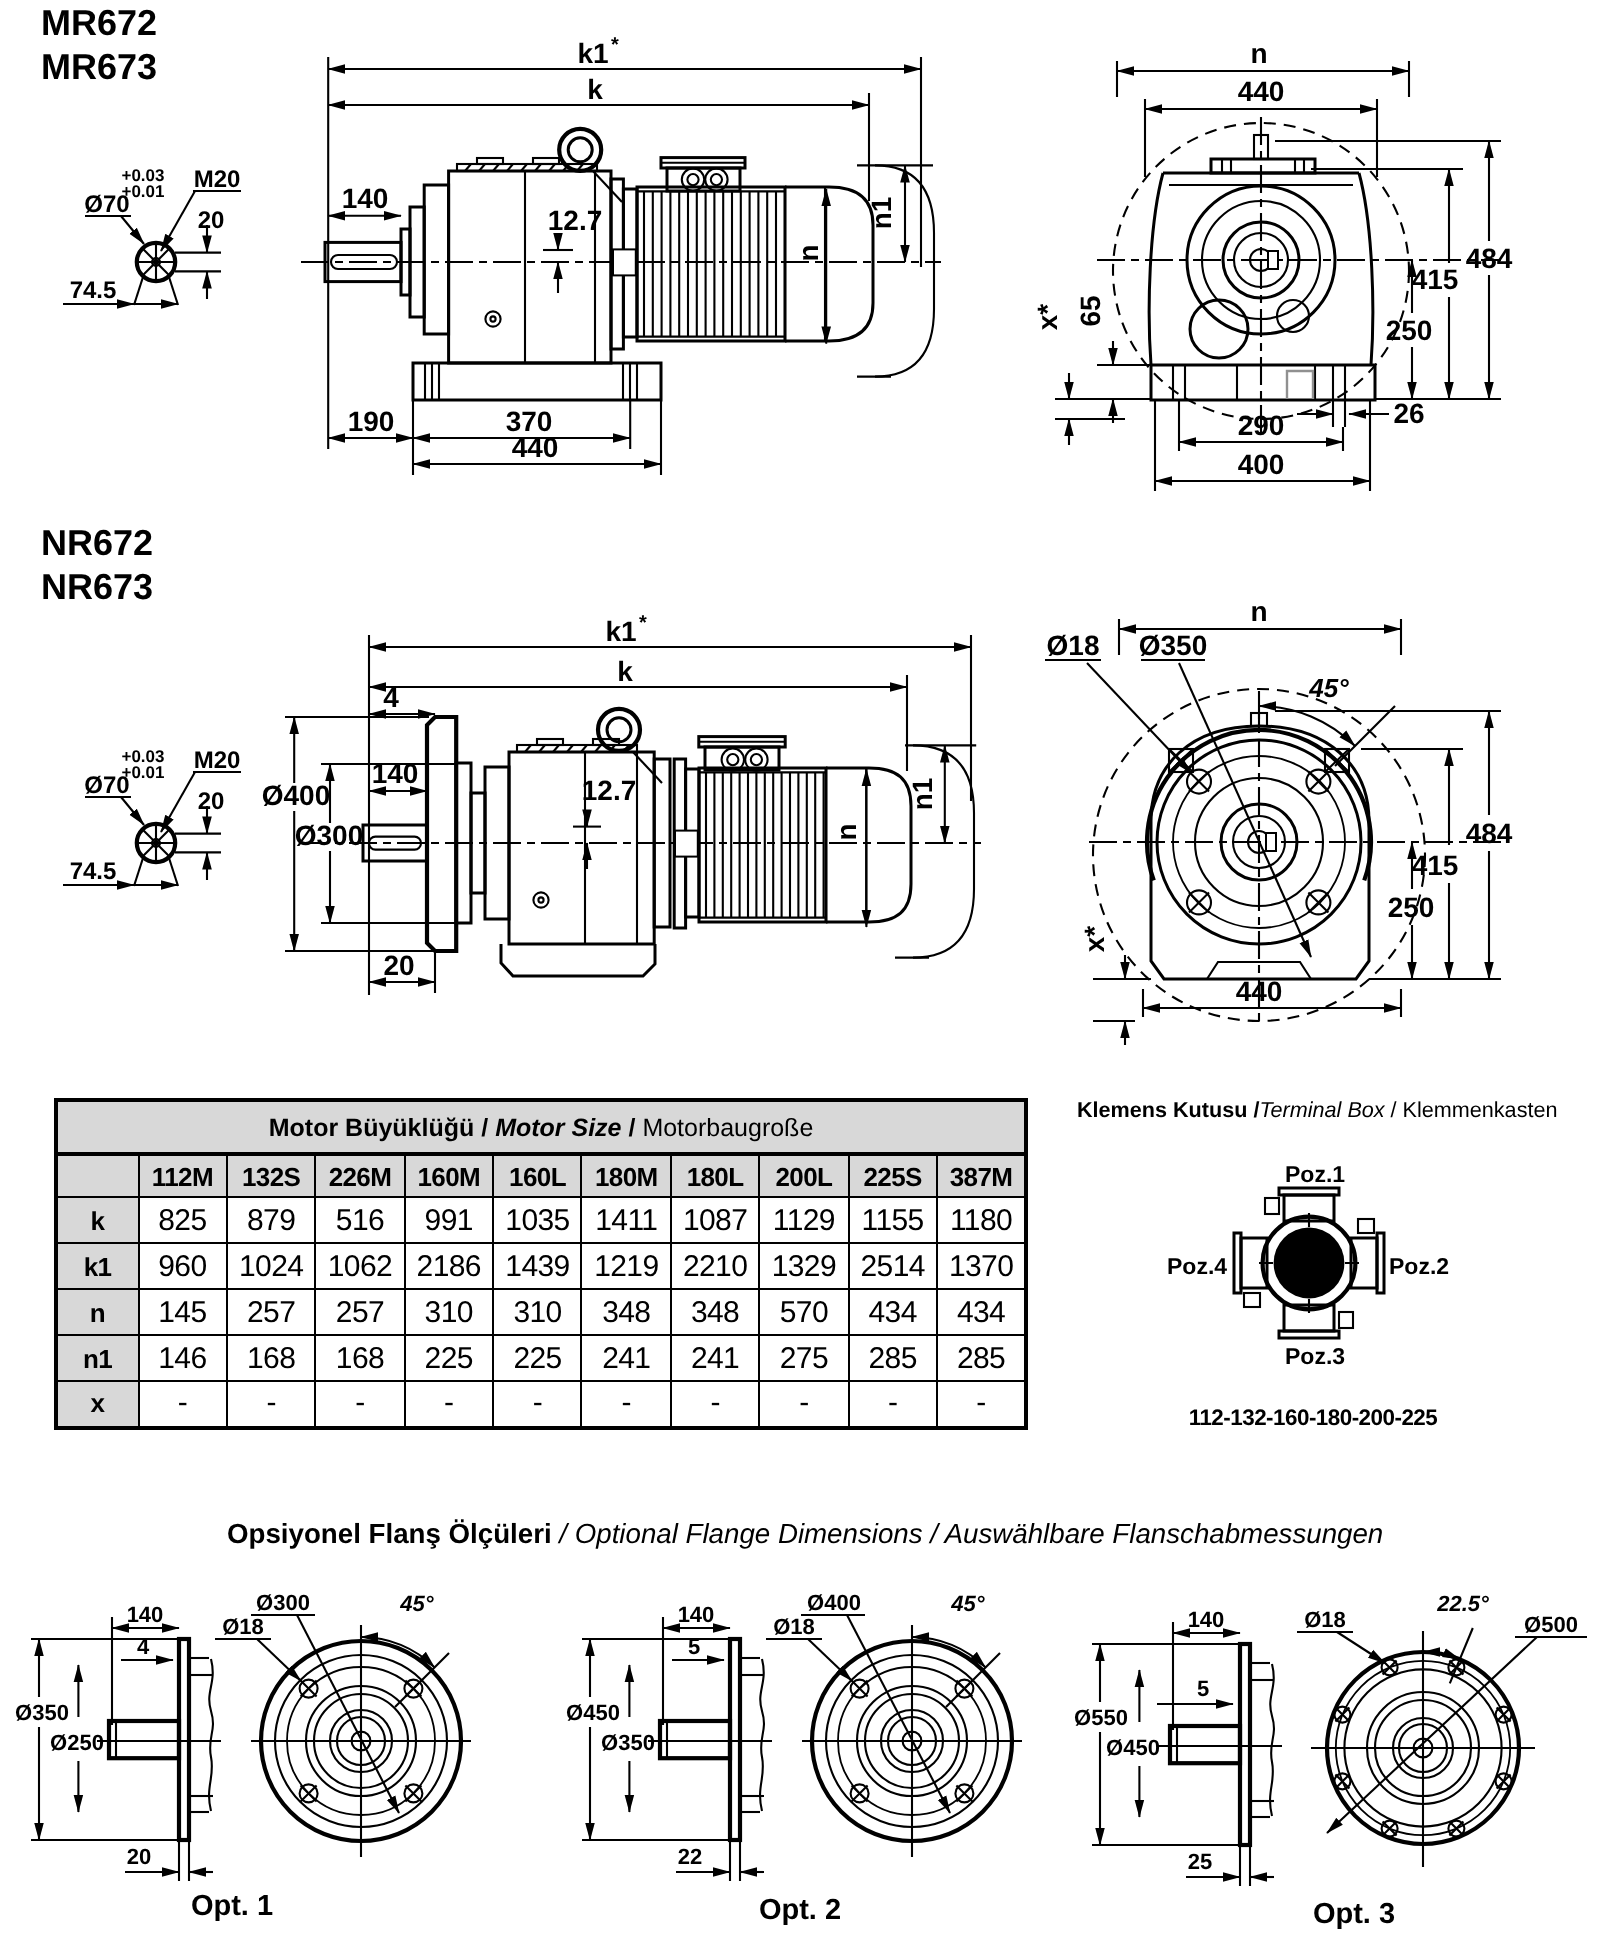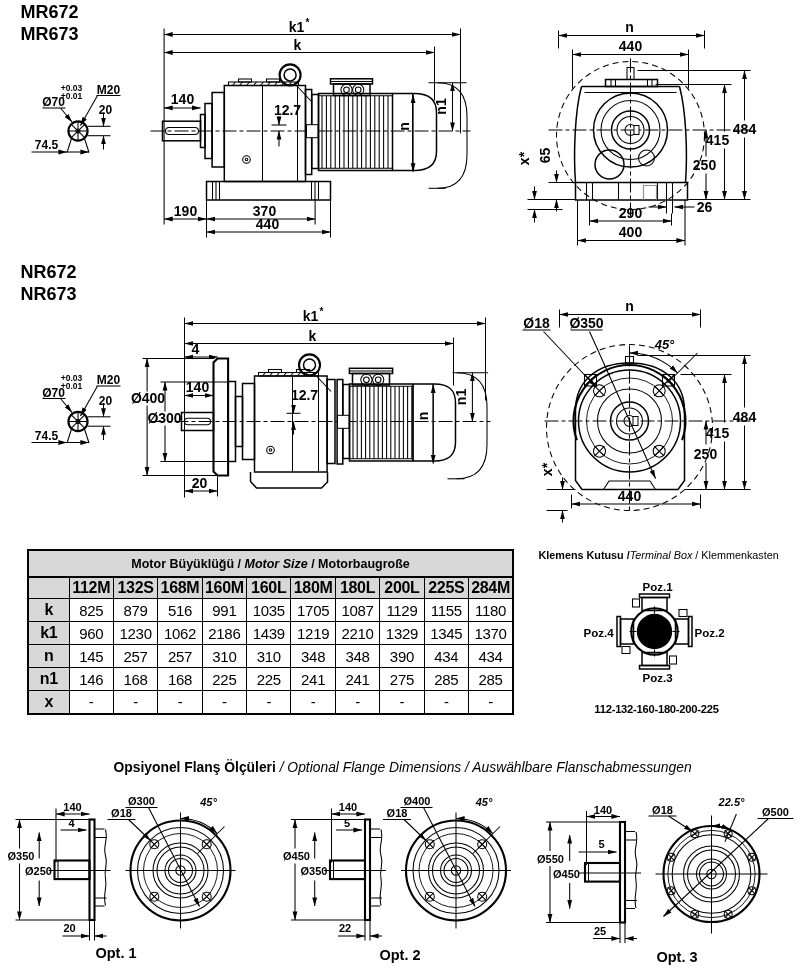--- a/index.html
+++ b/index.html
@@ -13,21 +13,21 @@
 .c{stroke:#000;stroke-width:0.9;fill:none}
 .g{stroke:#909090;stroke-width:1.2;fill:none}
 .dt{font-weight:700;font-size:14px;text-anchor:middle}
 .dl{font-weight:700;font-size:14px}
 .di{font-weight:700;font-size:13px;font-style:italic;text-anchor:middle}
 .sm{font-weight:700;font-size:8.5px;text-anchor:middle}
 .h1{font-weight:700;font-size:18px}
 #tbl{position:absolute;left:27px;top:549px;width:485px;height:165px}
 table{border-collapse:collapse;width:485px;table-layout:fixed;border:2px solid #000}
 td{border:1px solid #000;text-align:center;vertical-align:middle;padding:0;font-size:15px;letter-spacing:-0.3px}
-.hd{background:#d8d8d8;font-weight:700;font-size:16px;letter-spacing:-0.3px}
+.hd{background:#d8d8d8;font-weight:700;font-size:13px;letter-spacing:-0.3px}
 </style>
 </head>
 <body>
 <div id="pg">
 <svg width="802" height="976" viewBox="0 0 802 976">
 <defs>
 <marker id="me" viewBox="0 0 9 6" refX="8.6" refY="3" markerWidth="9" markerHeight="6" orient="auto-start-reverse" markerUnits="userSpaceOnUse">
           <path d="M0,0.6L9,3L0,5.4z" fill="#000"></path>
         </marker>
 </defs>
@@ -515,71 +515,71 @@
 </g>
 </svg>
 <div id="tbl">
 <table>
 <colgroup>
           <col style="width:41px">
           <col span="10" style="width:44.4px">
         </colgroup>
 <tbody>
           <tr>
-            <td colspan="11" class="hd" style="height:25px;border:2px solid #000;font-size:12.5px;letter-spacing:0">Motor Büyüklüğü / <i>Motor Size</i> / <span style="font-weight:700">Motorbaugroße</span></td>
+            <td colspan="11" class="hd" style="height:25px;border:2px solid #000;font-size:12.5px;letter-spacing:0">Motor Büyüklüğü / <i>Motor Size</i> / <span style="font-weight:400">Motorbaugroße</span></td>
           </tr>
 <tr style="height:21.5px">
             <td class="hd"></td>
             <td class="hd">112M</td>
             <td class="hd">132S</td>
-            <td class="hd">168M</td>
+            <td class="hd">226M</td>
             <td class="hd">160M</td>
             <td class="hd">160L</td>
             <td class="hd">180M</td>
             <td class="hd">180L</td>
             <td class="hd">200L</td>
             <td class="hd">225S</td>
-            <td class="hd">284M</td>
+            <td class="hd">387M</td>
           </tr>
 <tr style="height:23px">
             <td class="hd">k</td>
             <td>825</td>
             <td>879</td>
             <td>516</td>
             <td>991</td>
             <td>1035</td>
-            <td>1705</td>
+            <td>1411</td>
             <td>1087</td>
             <td>1129</td>
             <td>1155</td>
             <td>1180</td>
           </tr>
 <tr style="height:23px">
             <td class="hd">k1</td>
             <td>960</td>
-            <td>1230</td>
+            <td>1024</td>
             <td>1062</td>
             <td>2186</td>
             <td>1439</td>
             <td>1219</td>
             <td>2210</td>
             <td>1329</td>
-            <td>1345</td>
+            <td>2514</td>
             <td>1370</td>
           </tr>
 <tr style="height:23px">
             <td class="hd">n</td>
             <td>145</td>
             <td>257</td>
             <td>257</td>
             <td>310</td>
             <td>310</td>
             <td>348</td>
             <td>348</td>
-            <td>390</td>
+            <td>570</td>
             <td>434</td>
             <td>434</td>
           </tr>
 <tr style="height:23px">
             <td class="hd">n1</td>
             <td>146</td>
             <td>168</td>
             <td>168</td>
             <td>225</td>
             <td>225</td>

